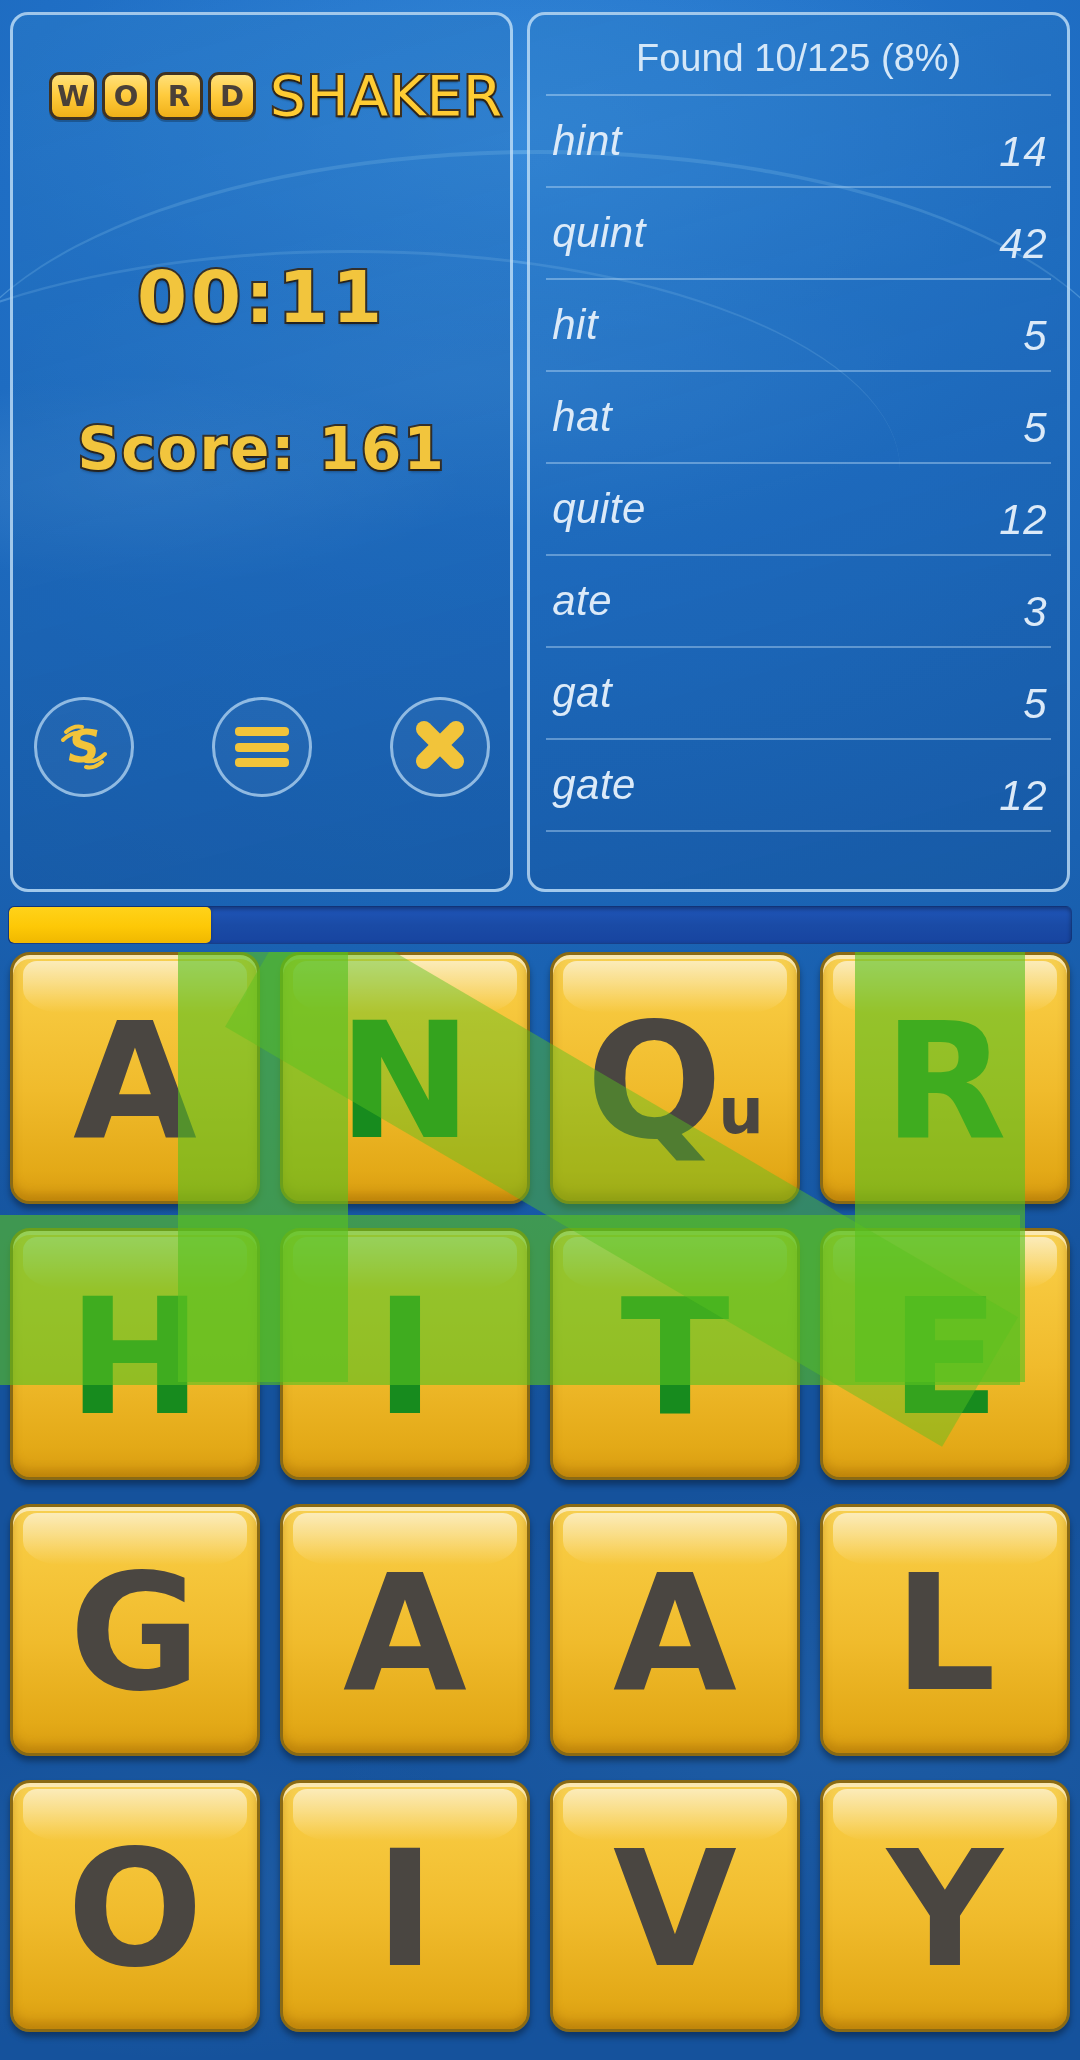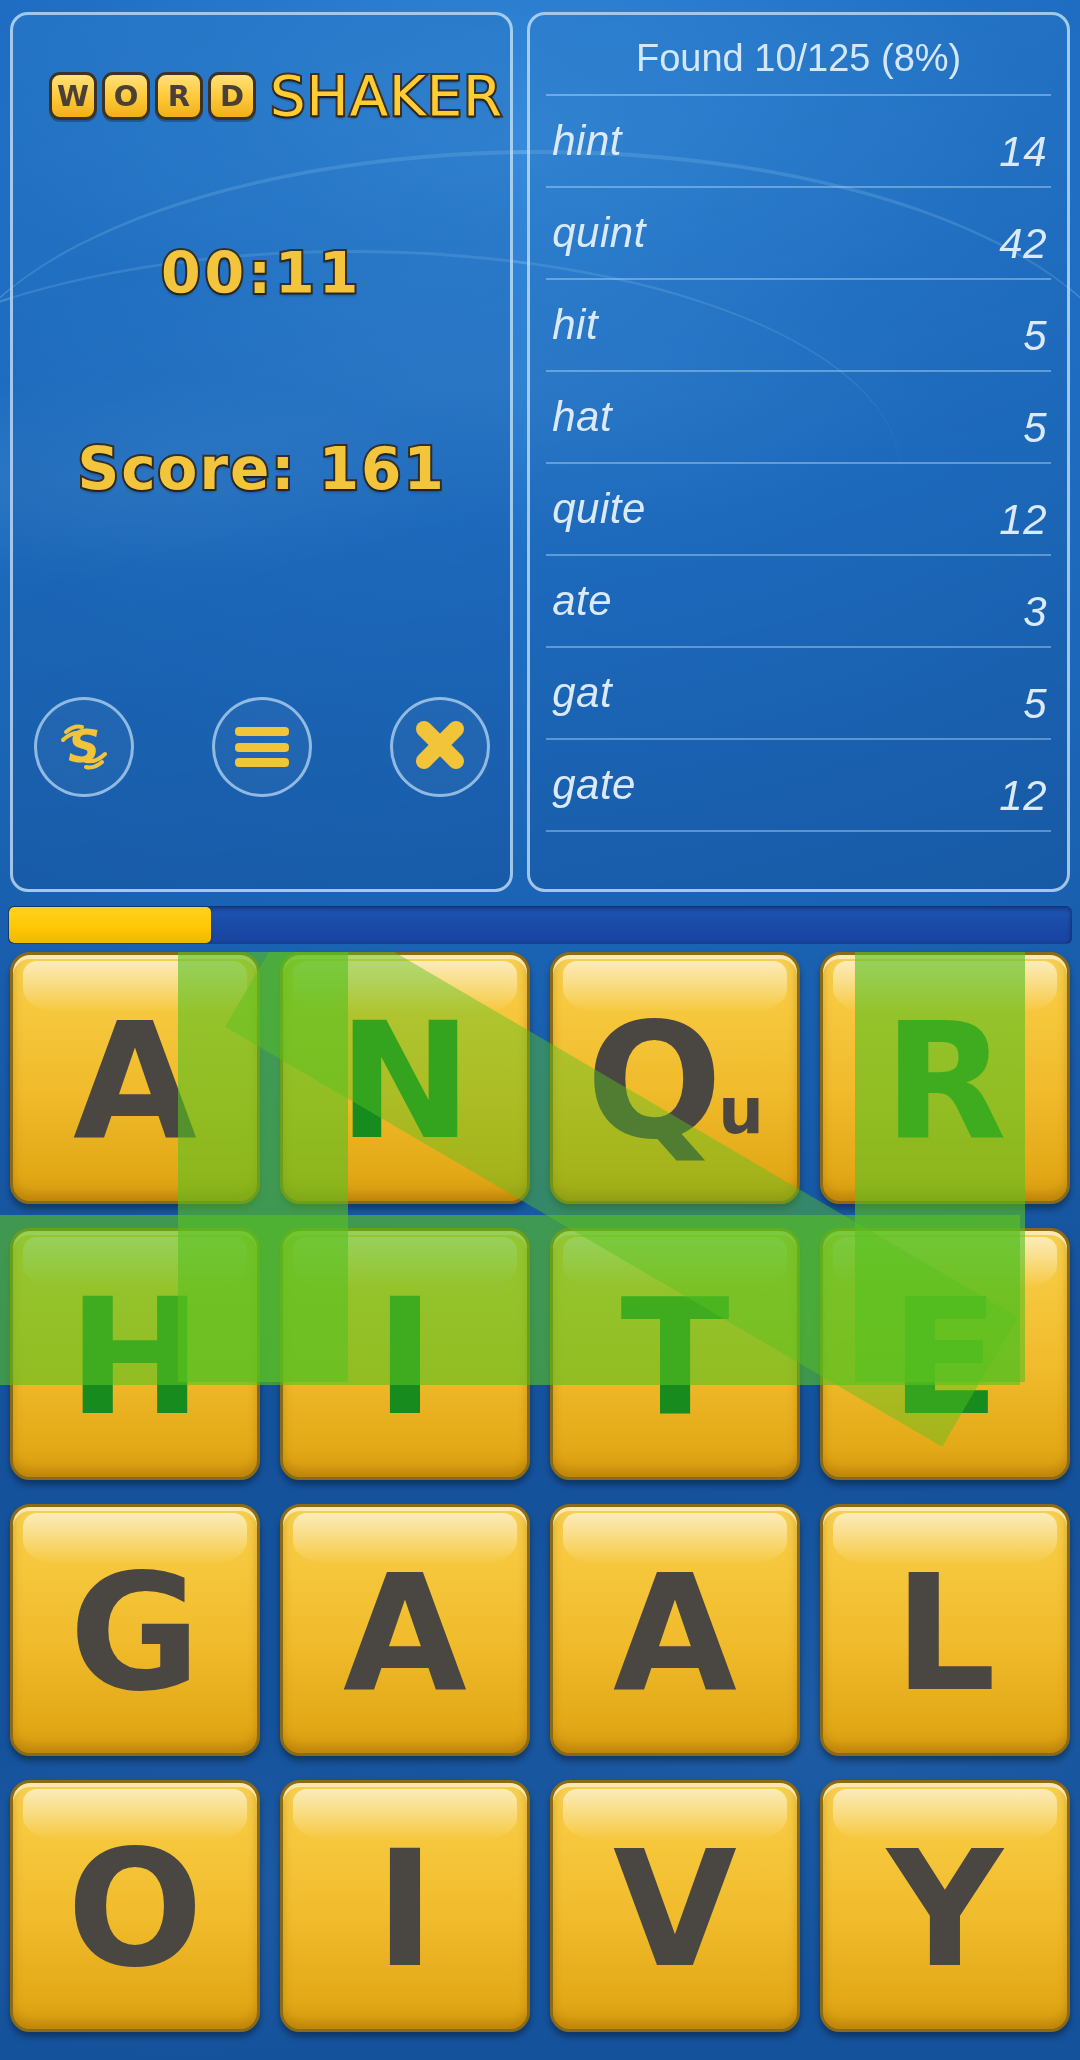--- a/index.html
+++ b/index.html
@@ -87,22 +87,22 @@
   .timer, .score {
     position: absolute; left: 0; width: 100%;
     text-align: center;
     color: #f2c53d;
     font-family: "DejaVu Sans", sans-serif;
     font-weight: bold;
     -webkit-text-stroke: 4px #33302c;
     paint-order: stroke fill;
     text-shadow: 0 3px 3px rgba(0,0,0,.30);
   }
-  .timer { top: 225px; font-size: 57px; letter-spacing: 4px; }
-  .score { top: 420px; font-size: 58px; letter-spacing: 2px; }
+  .timer { top: 240px; font-size: 72px; letter-spacing: 4px; }
+  .score { top: 400px; font-size: 58px; letter-spacing: 2px; }
 
   
   .btn-row {
     position: absolute; left: 0; top: 682px; width: 100%;
     display: flex; justify-content: center; gap: 78px;
   }
   .circ-btn {
     width: 100px; height: 100px; border-radius: 50%;
     border: 3px solid rgba(205,232,252,.65);
     background: rgba(255,255,255,.035);

